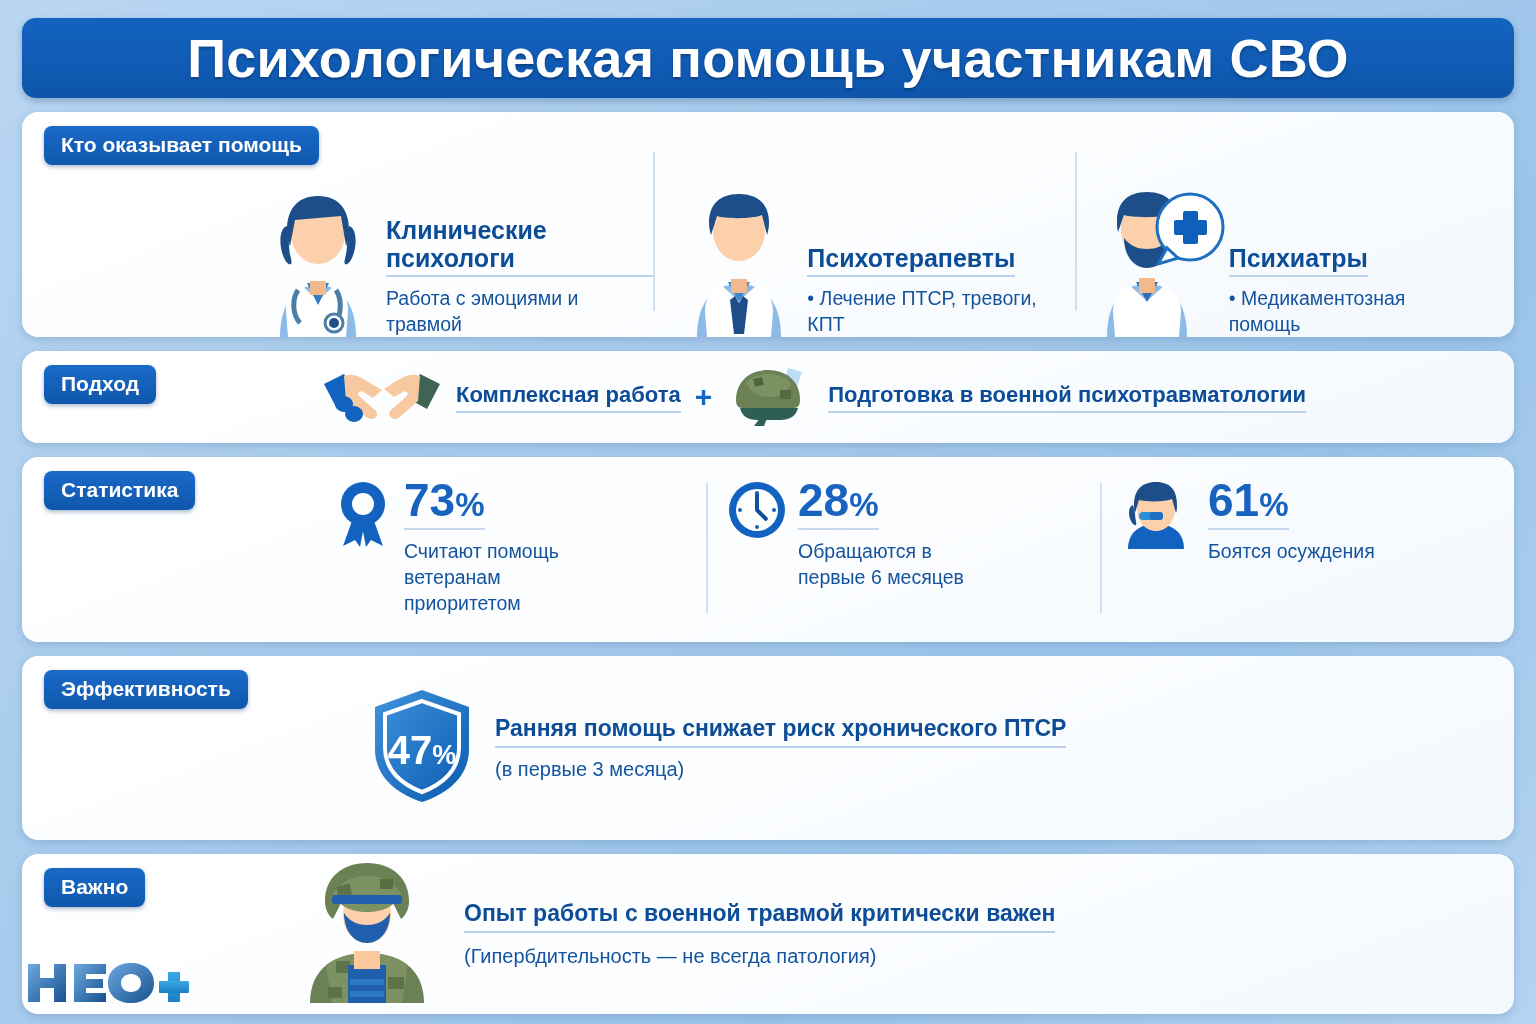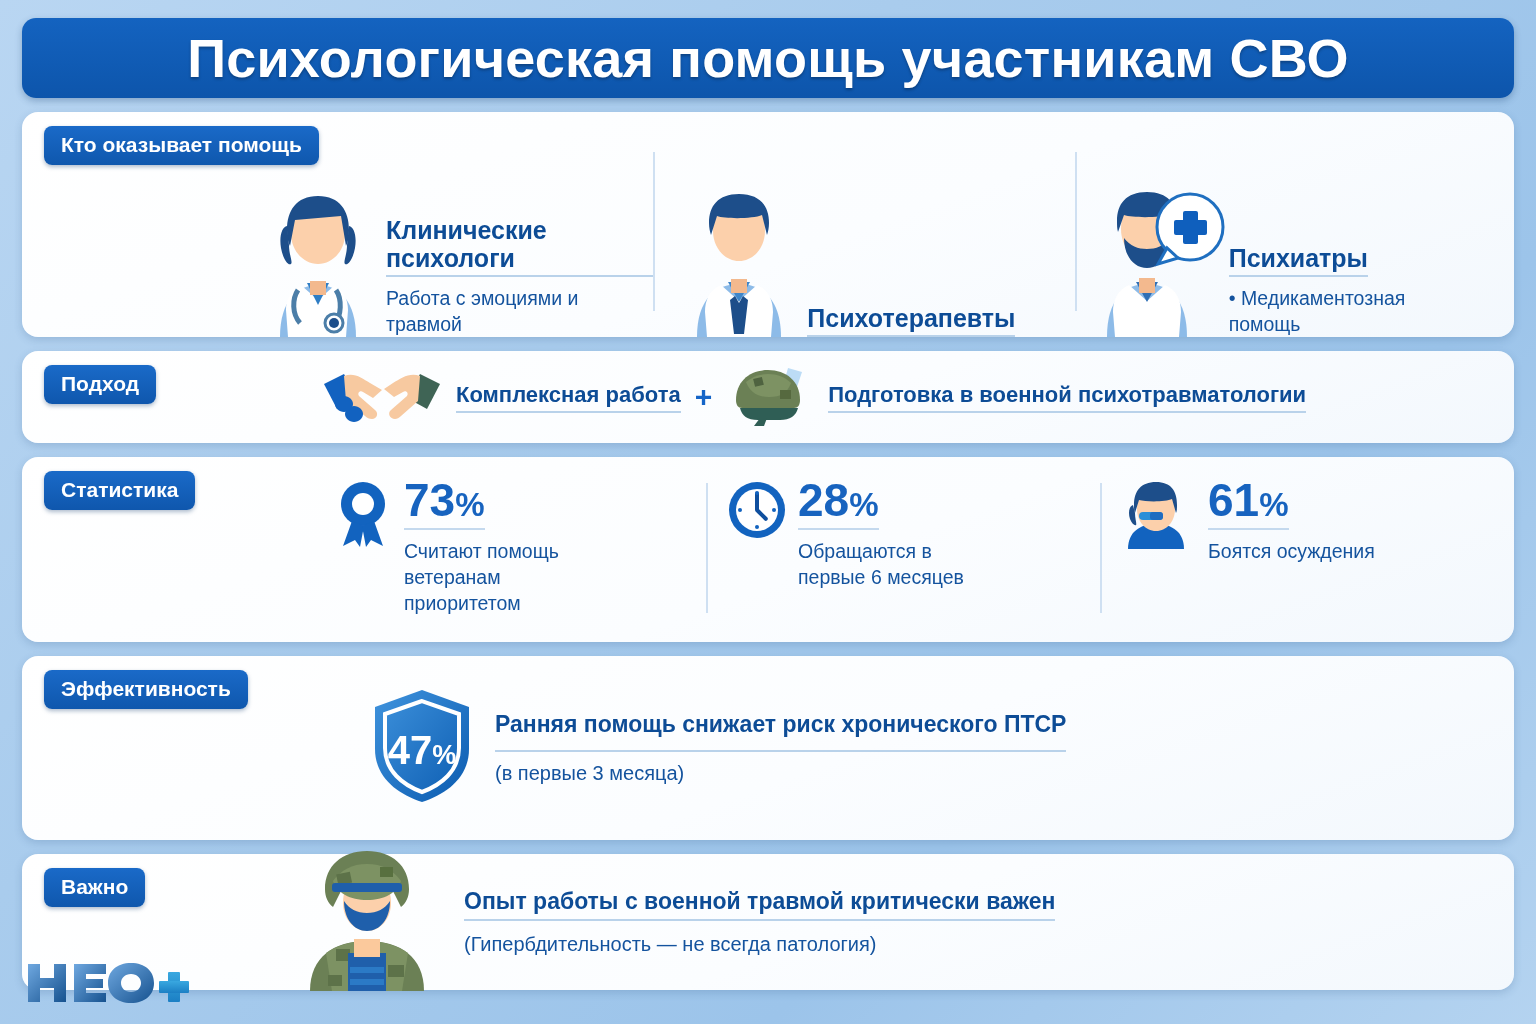--- a/index.html
+++ b/index.html
@@ -89,26 +89,26 @@
     border-bottom: 2px solid #c4d9ee; display: inline-block; padding-bottom: 5px;
   }
   .stat-num .pc { font-size: 33px; }
   .stat-cap { margin-top: 9px; color: #14539e; font-size: 19.5px; line-height: 1.33; }
 
   
   .card-eff { height: 184px; }
   .eff { height: 100%; display: flex; align-items: center; padding-left: 345px; gap: 18px; }
   .eff-title {
     color: #0d4c96; font-weight: bold; font-size: 23px;
-    border-bottom: 2px solid #b9d2ea; padding-bottom: 12px; display: inline-block;
+    border-bottom: 2px solid #b9d2ea; padding-bottom: 4px; display: inline-block;
   }
   .eff-sub { margin-top: 10px; color: #14539e; font-size: 20px; }
 
   
-  .card-imp { height: 136px; }
+  .card-imp { height: 160px; }
   .imp { height: 100%; display: flex; align-items: center; padding-left: 270px; gap: 22px; }
   .imp-title {
     color: #0d4c96; font-weight: bold; font-size: 23px;
     border-bottom: 2px solid #b9d2ea; padding-bottom: 4px; display: inline-block;
   }
   .imp-sub { margin-top: 12px; color: #14539e; font-size: 20px; }
 
   
   .logo { position: absolute; left: 26px; bottom: 18px; height: 46px; width: 170px; }
 </style>
@@ -155,20 +155,24 @@
             <path d="M50 103l18 16 18-16c12 5 16 16 16 27l-2 25H36l-2-25c0-11 4-22 16-27z" fill="#fff"></path>
             <path d="M57 100h22l-11 20z" fill="#3f86c9"></path>
             <rect x="60" y="97" width="16" height="14" fill="#f3b98e"></rect>
             <path d="M64 114l4 7 4-7 5 4-4 34h-10l-4-34z" fill="#1d4e8a"></path>
             <path d="M68 18c-18 0-26 13-26 31 0 16 11 30 26 30s26-14 26-30c0-18-8-31-26-31z" fill="#fcd0ab"></path>
             <path d="M68 12c-21 0-30 12-30 29 0 5 1 9 2 12l6-19c8 3 36 3 45-1l5 20c1-3 2-7 2-12 0-17-9-29-30-29z" fill="#1d4e8a"></path>
           </svg>
         </div>
         <div class="prov-txt">
           <div class="prov-title">Психотерапевты</div>
+          <div class="prov-sub">
+            <span>•</span>
+            <span>Лечение ПТСР, тревоги, КПТ</span>
+          </div>
         </div>
       </div>
 
       <div class="provider">
         <div class="prov-fig">
           <svg viewBox="0 0 136 155" width="136" height="155">
             <path d="M14 155c0-37 17-53 40-53s40 16 40 53z" fill="#8dbbe8"></path>
             <path d="M36 103l18 16 18-16c12 5 16 16 16 27l-2 25H22l-2-25c0-11 4-22 16-27z" fill="#fff"></path>
             <path d="M43 100h22l-11 20z" fill="#2f6fb5"></path>
             <rect x="46" y="96" width="16" height="15" fill="#f3b98e"></rect>

